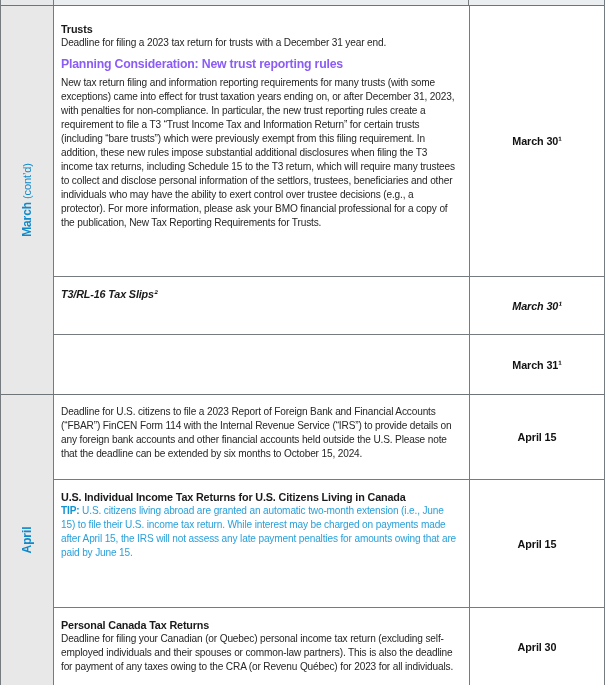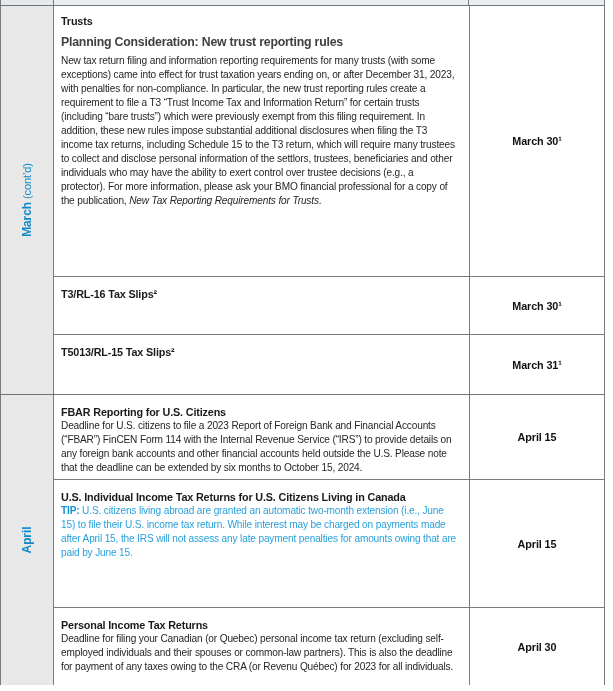--- a/index.html
+++ b/index.html
@@ -31,38 +31,38 @@
   }
   .month-label .suffix{font-weight:normal;font-size:11px;}
   .rows{flex:1;display:flex;flex-direction:column;}
   .row{display:flex;overflow:hidden;}
   .row + .row{border-top:1px solid #767b80;}
   .content{
     flex:1;box-sizing:border-box;overflow:hidden;
     padding:10px 10px 0 7px;
     font-size:10.1px;line-height:14px;letter-spacing:-0.15px;color:#262626;
   }
-  .content.first{padding-top:8px;}
+  .content.first{padding-top:16px;}
   .item-heading{margin:0;font-size:10.8px;font-weight:bold;color:#1a1a1a;}
   .content p{margin:0 0 7px 0;}
   .content p.tight{margin-bottom:0;}
   .sub-heading{
-    margin:7px 0 5px 0;font-size:12.3px;font-weight:bold;color:#404040;letter-spacing:-0.2px;
+    margin:7px 0 5px 0;font-size:12.3px;font-weight:bold;color:#8b5cf6;letter-spacing:-0.2px;
   }
-  .italic{font-style:italic;}
+  .italic{}
   .tip{margin-top:10px;color:#2aa0da;}
   .tip .tip-label{font-weight:bold;color:#1292d2;margin-top:28px;}
   .date-cell{
     width:135px;border-left:1px solid #767b80;box-sizing:border-box;
     display:flex;align-items:center;justify-content:center;
     font-size:10.8px;font-weight:bold;color:#111111;letter-spacing:-0.1px;
     background:#ffffff;
   }
   
-  .r-m0{height:270px;} .r-m1{height:57px;} .r-m2{height:59px;}
+  .r-m0{height:270px;} .r-m1{height:57px;font-style:italic;} .r-m2{height:59px;}
   .r-a0{height:84px;}  .r-a1{height:127px;justify-content:flex-end;} .r-a2{height:77px;}
 </style>
 </head>
 <body>
 
 <div class="table">
 
   <div class="sliver">
     <div class="sl-month"></div>
     <div class="sl-content"></div>
@@ -71,78 +71,77 @@
 
   <div class="section">
     <div class="month-cell">
       <div class="month-label"><span>March</span><span class="suffix"> (cont’d)</span></div>
     </div>
     <div class="rows">
 
       <div class="row r-m0">
         <div class="content first">
           <h4 class="item-heading">Trusts</h4>
+          <p>Deadline for filing a 2023 tax return for trusts with a December 31 year end.</p>
           <div class="sub-heading">Planning Consideration: New trust reporting rules</div>
           <p><span>New tax return filing and information reporting requirements for many trusts (with some exceptions) came into effect for trust taxation years ending on, or after December 31, 2023, with penalties for non-compliance. In particular, the new trust reporting rules create a requirement to file a T3 “Trust Income Tax and Information Return” for certain trusts (including “bare trusts”) which were previously exempt from this filing requirement. In addition, these new rules impose substantial additional disclosures when filing the T3 income tax returns, including Schedule 15 to the T3 return, which will require many trustees to collect and disclose personal information of the settlors, trustees, beneficiaries and other individuals who may have the ability to exert control over trustee decisions (e.g., a protector). For more information, please ask your BMO financial professional for a copy of the publication, </span><span class="italic">New Tax Reporting Requirements for Trusts</span><span>.</span></p>
         </div>
         <div class="date-cell">
             <span>March 30¹</span>
           </div>
       </div>
 
       <div class="row r-m1">
         <div class="content">
           <h4 class="item-heading">T3/RL-16 Tax Slips²</h4>
         </div>
         <div class="date-cell">
             <span>March 30¹</span>
           </div>
       </div>
 
       <div class="row r-m2">
         <div class="content">
-          <h4 class="item-heading">T5013/RL-15 Tax Slips²</h4>
         </div>
         <div class="date-cell">
             <span>March 31¹</span>
           </div>
       </div>
 
     </div>
   </div>
 
   <div class="section">
     <div class="month-cell">
       <div class="month-label"><span>April</span><span class="suffix"></span></div>
     </div>
     <div class="rows">
 
       <div class="row r-a0">
         <div class="content">
-          <h4 class="item-heading">FBAR Reporting for U.S. Citizens</h4>
           <p class="tight">Deadline for U.S. citizens to file a 2023 Report of Foreign Bank and Financial Accounts (“FBAR”) FinCEN Form 114 with the Internal Revenue Service (“IRS”) to provide details on any foreign bank accounts and other financial accounts held outside the U.S. Please note that the deadline can be extended by six months to October 15, 2024.</p>
         </div>
         <div class="date-cell">
             <span>April 15</span>
           </div>
       </div>
 
       <div class="row r-a1">
         <div class="content">
           <h4 class="item-heading">U.S. Individual Income Tax Returns for U.S. Citizens Living in Canada</h4>
           <p class="tip tight"><span class="tip-label">TIP:</span><span> U.S. citizens living abroad are granted an automatic two-month extension (i.e., June 15) to file their U.S. income tax return. While interest may be charged on payments made after April 15, the IRS will not assess any late payment penalties for amounts owing that are paid by June 15.</span></p>
         </div>
         <div class="date-cell">
             <span>April 15</span>
           </div>
       </div>
 
       <div class="row r-a2">
         <div class="content">
-          <h4 class="item-heading">Personal Income Tax Returns</h4>
+          <h4 class="item-heading">Personal Canada Tax Returns</h4>
           <p class="tight">Deadline for filing your Canadian (or Quebec) personal income tax return (excluding self-employed individuals and their spouses or common-law partners). This is also the deadline for payment of any taxes owing to the CRA (or Revenu Québec) for 2023 for all individuals.</p>
         </div>
         <div class="date-cell">
             <span>April 30</span>
           </div>
       </div>
 
     </div>
   </div>
 

